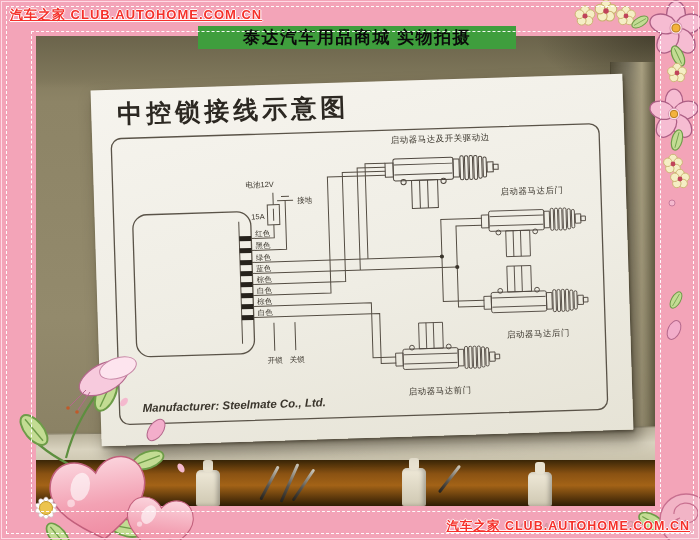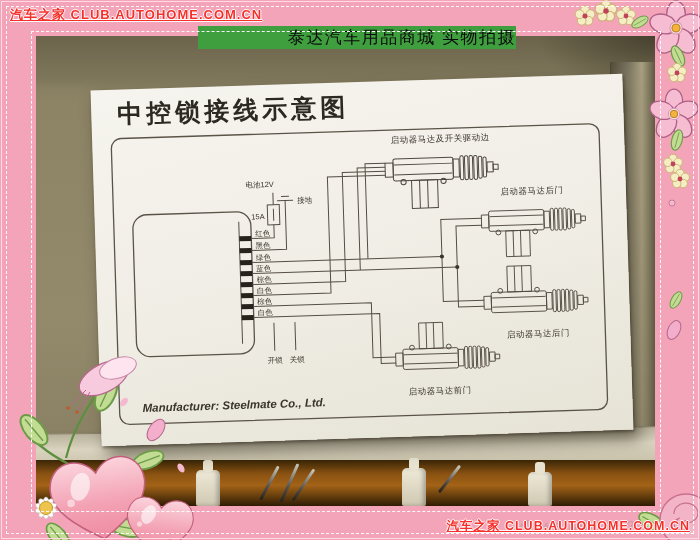--- a/index.html
+++ b/index.html
@@ -38,22 +38,22 @@
     color:#2c2822;letter-spacing:4px;}
   svg.diagram{position:absolute;left:16px;top:46px;}
   svg.diagram .ln{stroke:#544d43;stroke-width:1;fill:none;}
   svg.diagram .ln2{stroke:#5a5348;stroke-width:1.3;fill:none;}
   svg.diagram text{fill:#3a352c;}
   .lbl{font-size:7.5px;}
   .albl{font-size:8.5px;letter-spacing:.5px;}
   .mfr{font-size:11.5px;font-weight:bold;font-style:italic;}
   
   .banner{position:absolute;left:198px;top:26px;width:318px;height:23px;line-height:23px;
-    background:#3f9e3d;color:#0b0b0b;font-size:17px;font-weight:normal;letter-spacing:1.5px;
-    text-align:right;z-index:6;}
+    background:#3f9e3d;color:#0b0b0b;font-size:17px;font-weight:bold;letter-spacing:1.5px;
+    text-align:center;z-index:6;}
   .wm{position:absolute;font-weight:bold;color:#f5302a;letter-spacing:1px;z-index:10;
     text-shadow:-1px 0 0 rgba(255,255,255,.9),1px 0 0 rgba(255,255,255,.9),
       0 -1px 0 rgba(255,255,255,.9),0 1px 0 rgba(255,255,255,.9);text-decoration:underline;}
   .wm-tl{left:10px;top:6px;font-size:13px;}
   .wm-br{right:10px;bottom:5px;font-size:12.5px;}
   .wm-ghost{position:absolute;right:64px;bottom:6px;font-size:15px;font-style:italic;
     color:#a8897f;opacity:.45;z-index:8;letter-spacing:2px;}
   svg.decor{position:absolute;left:0;top:0;z-index:7;pointer-events:none;}
 </style>
 </head>

